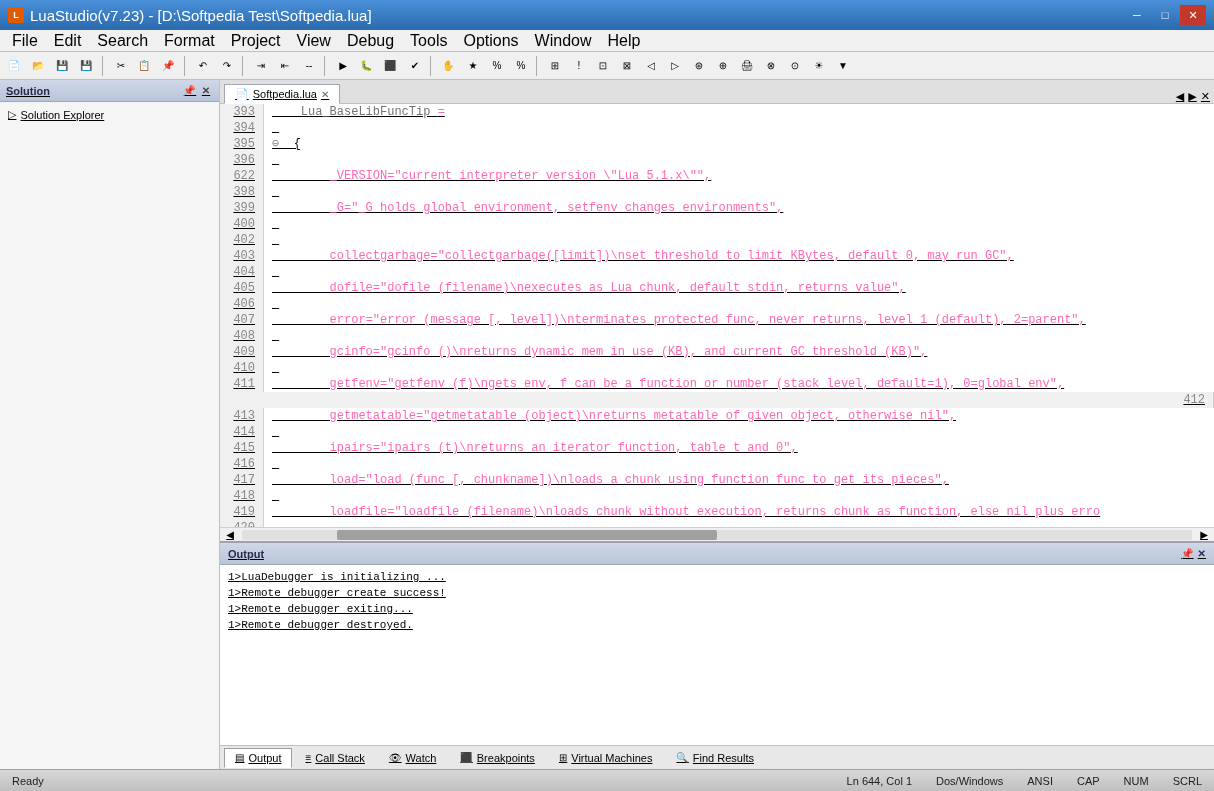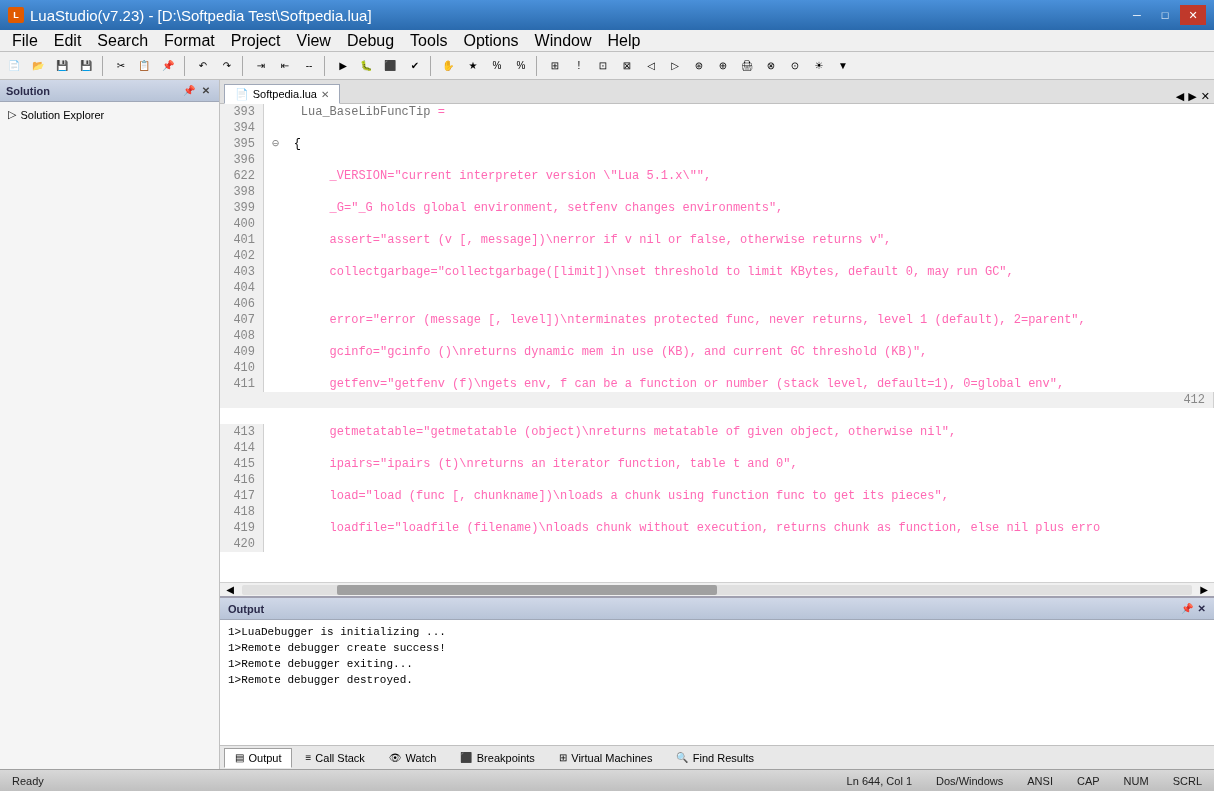--- a/index.html
+++ b/index.html
@@ -61,20 +61,21 @@
       border: 1px solid transparent;
       font-size: 10px;
       background: transparent;
     }
     .tb-sep { width: 4px; height: 20px; border-left: 1px solid #aaa; margin: 0 2px; }
 
     
     .main-layout {
       display: flex;
       height: calc(791px - 30px - 22px - 28px - 22px);
+      text-decoration: underline;
       
     }
 
     
     .left-panel {
       width: 220px;
       background: #f5f5f5;
       border-right: 1px solid #c0c0c0;
       display: flex;
       flex-direction: column;
@@ -170,21 +171,21 @@
       position: absolute;
       left: 10%;
       width: 40%;
       height: 10px;
       background: #a0a0a0;
       border-radius: 2px;
     }
 
     
     .output-panel {
-      height: 173px;
+      height: 228px;
       border-top: 2px solid #a0a0b0;
       background: white;
       display: flex;
       flex-direction: column;
     }
     .output-header {
       background: linear-gradient(to bottom, #d0d8e8, #b8c4d8);
       border-bottom: 1px solid #a0a8b8;
       height: 22px;
       display: flex;
@@ -383,34 +384,34 @@
             </div>
             <div style="display: flex; min-height: 16px;">
               <div style="min-width: 44px; text-align: right; padding-right: 8px; font-family: &quot;Courier New&quot;, monospace; font-size: 12px; line-height: 16px; color: rgb(136, 136, 136); background: rgb(240, 240, 240); border-right: 1px solid rgb(208, 208, 208); user-select: none; flex-shrink: 0;">399</div>
               <div style="padding-left: 8px; font-family: &quot;Courier New&quot;, monospace; font-size: 12px; line-height: 16px; white-space: pre; flex: 1 1 0%;"><span style="color: rgb(255, 105, 180);">        _G</span><span style="color: rgb(255, 105, 180);">="_G holds global environment, setfenv changes environments",</span></div>
             </div>
             <div style="display: flex; min-height: 16px;">
               <div style="min-width: 44px; text-align: right; padding-right: 8px; font-family: &quot;Courier New&quot;, monospace; font-size: 12px; line-height: 16px; color: rgb(136, 136, 136); background: rgb(240, 240, 240); border-right: 1px solid rgb(208, 208, 208); user-select: none; flex-shrink: 0;">400</div>
               <div style="padding-left: 8px; font-family: &quot;Courier New&quot;, monospace; font-size: 12px; line-height: 16px; white-space: pre; flex: 1 1 0%;">&nbsp;</div>
             </div>
             <div style="display: flex; min-height: 16px;">
-              <div style="min-width: 44px; text-align: right; padding-right: 8px; font-family: &quot;Courier New&quot;, monospace; font-size: 12px; line-height: 16px; color: rgb(136, 136, 136); background: rgb(240, 240, 240); border-right: 1px solid rgb(208, 208, 208); user-select: none; flex-shrink: 0;">401</div>
-              <div style="padding-left: 8px; font-family: &quot;Courier New&quot;, monospace; font-size: 12px; line-height: 16px; white-space: pre; flex: 1 1 0%;"><span style="color: rgb(255, 105, 180);">        assert</span><span style="color: rgb(255, 105, 180);">="assert (v [, message])\nerror if v nil or false, otherwise returns v",</span></div>
-            </div>
-            <div style="display: flex; min-height: 16px;">
               <div style="min-width: 44px; text-align: right; padding-right: 8px; font-family: &quot;Courier New&quot;, monospace; font-size: 12px; line-height: 16px; color: rgb(136, 136, 136); background: rgb(240, 240, 240); border-right: 1px solid rgb(208, 208, 208); user-select: none; flex-shrink: 0;">402</div>
               <div style="padding-left: 8px; font-family: &quot;Courier New&quot;, monospace; font-size: 12px; line-height: 16px; white-space: pre; flex: 1 1 0%;">&nbsp;</div>
             </div>
             <div style="display: flex; min-height: 16px;">
               <div style="min-width: 44px; text-align: right; padding-right: 8px; font-family: &quot;Courier New&quot;, monospace; font-size: 12px; line-height: 16px; color: rgb(136, 136, 136); background: rgb(240, 240, 240); border-right: 1px solid rgb(208, 208, 208); user-select: none; flex-shrink: 0;">403</div>
               <div style="padding-left: 8px; font-family: &quot;Courier New&quot;, monospace; font-size: 12px; line-height: 16px; white-space: pre; flex: 1 1 0%;"><span style="color: rgb(255, 105, 180);">        collectgarbage</span><span style="color: rgb(255, 105, 180);">="collectgarbage([limit])\nset threshold to limit KBytes, default 0, may run GC",</span></div>
             </div>
             <div style="display: flex; min-height: 16px;">
               <div style="min-width: 44px; text-align: right; padding-right: 8px; font-family: &quot;Courier New&quot;, monospace; font-size: 12px; line-height: 16px; color: rgb(136, 136, 136); background: rgb(240, 240, 240); border-right: 1px solid rgb(208, 208, 208); user-select: none; flex-shrink: 0;">404</div>
               <div style="padding-left: 8px; font-family: &quot;Courier New&quot;, monospace; font-size: 12px; line-height: 16px; white-space: pre; flex: 1 1 0%;">&nbsp;</div>
+            </div>
+            <div style="display: flex; min-height: 16px;">
+              <div style="min-width: 44px; text-align: right; padding-right: 8px; font-family: &quot;Courier New&quot;, monospace; font-size: 12px; line-height: 16px; color: rgb(136, 136, 136); background: rgb(240, 240, 240); border-right: 1px solid rgb(208, 208, 208); user-select: none; flex-shrink: 0;">405</div>
+              <div style="padding-left: 8px; font-family: &quot;Courier New&quot;, monospace; font-size: 12px; line-height: 16px; white-space: pre; flex: 1 1 0%;"><span style="color: rgb(255, 105, 180);">        dofile</span><span style="color: rgb(255, 105, 180);">="dofile (filename)\nexecutes as Lua chunk, default stdin, returns value",</span></div>
             </div>
             <div style="display: flex; min-height: 16px;">
               <div style="min-width: 44px; text-align: right; padding-right: 8px; font-family: &quot;Courier New&quot;, monospace; font-size: 12px; line-height: 16px; color: rgb(136, 136, 136); background: rgb(240, 240, 240); border-right: 1px solid rgb(208, 208, 208); user-select: none; flex-shrink: 0;">406</div>
               <div style="padding-left: 8px; font-family: &quot;Courier New&quot;, monospace; font-size: 12px; line-height: 16px; white-space: pre; flex: 1 1 0%;">&nbsp;</div>
             </div>
             <div style="display: flex; min-height: 16px;">
               <div style="min-width: 44px; text-align: right; padding-right: 8px; font-family: &quot;Courier New&quot;, monospace; font-size: 12px; line-height: 16px; color: rgb(136, 136, 136); background: rgb(240, 240, 240); border-right: 1px solid rgb(208, 208, 208); user-select: none; flex-shrink: 0;">407</div>
               <div style="padding-left: 8px; font-family: &quot;Courier New&quot;, monospace; font-size: 12px; line-height: 16px; white-space: pre; flex: 1 1 0%;"><span style="color: rgb(255, 105, 180);">        error</span><span style="color: rgb(255, 105, 180);">="error (message [, level])\nterminates protected func, never returns, level 1 (default), 2=parent",</span></div>
             </div>
             <div style="display: flex; min-height: 16px;">

